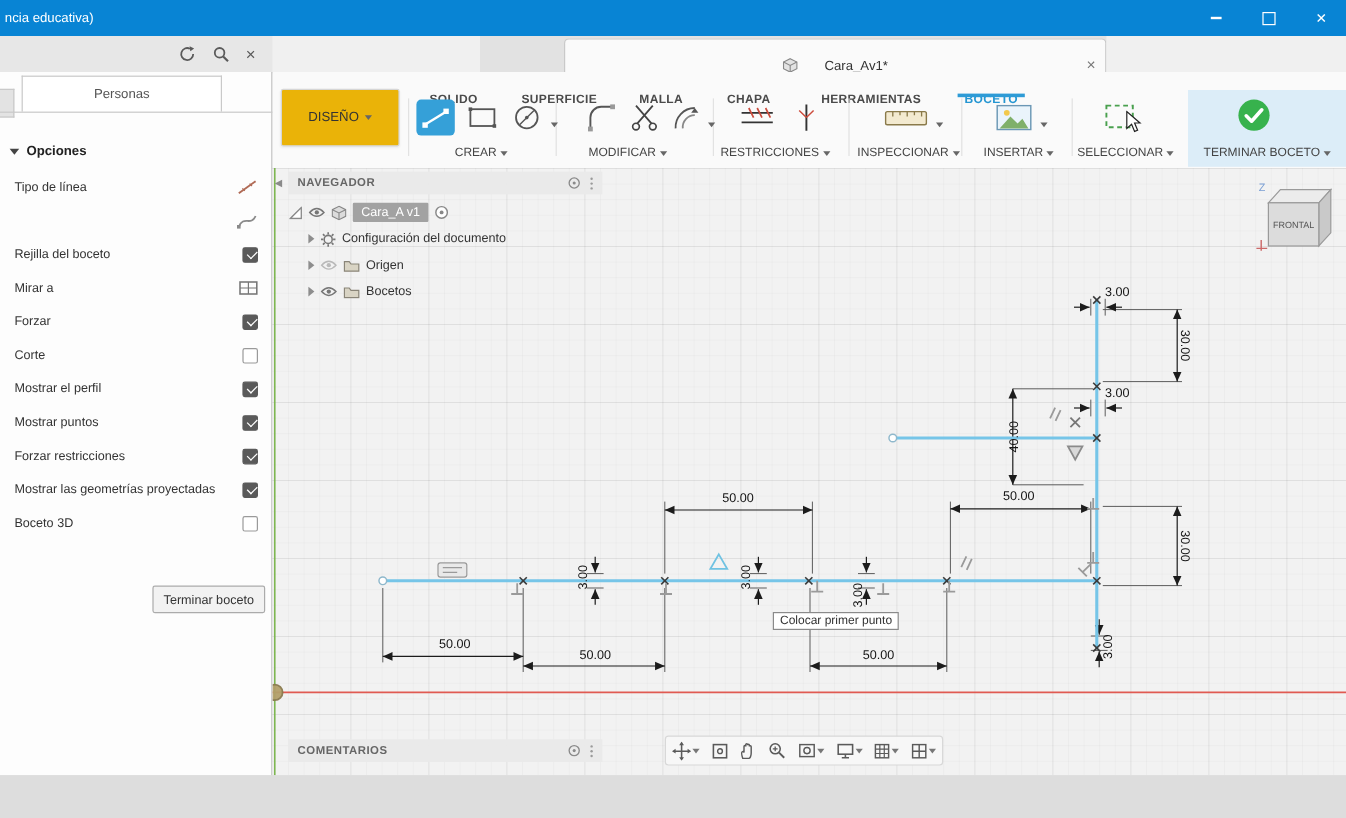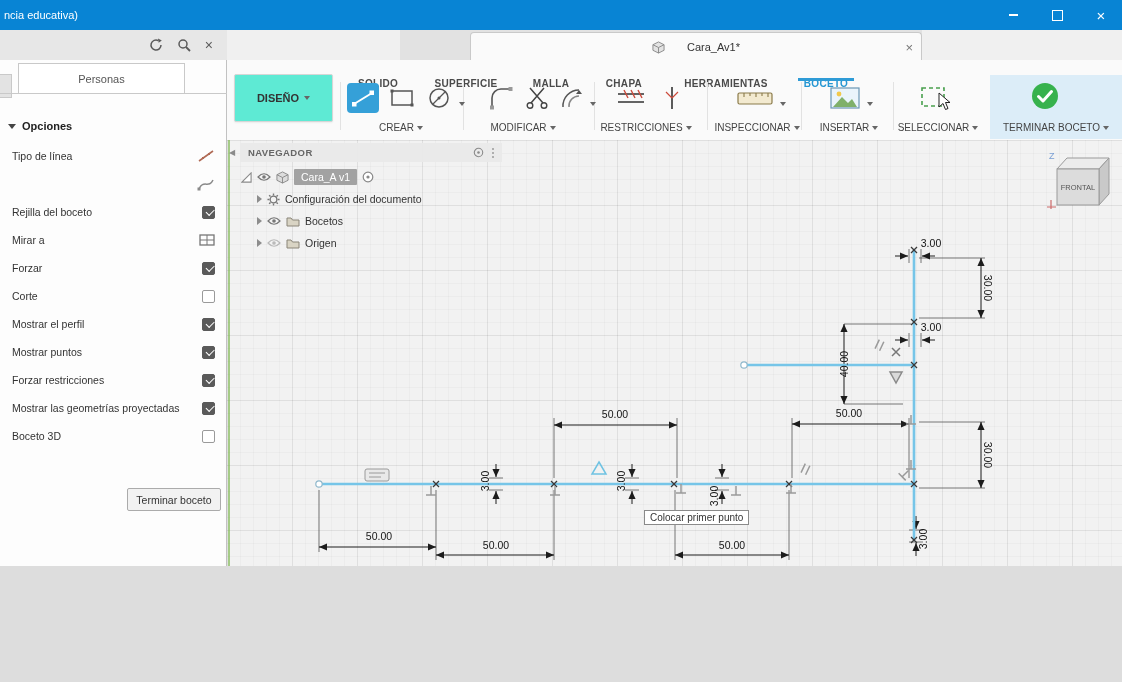--- a/index.html
+++ b/index.html
@@ -1,42 +1,42 @@
 <!DOCTYPE html>
 <html><head>
 <meta charset="utf-8">
 <style>
   html,body{margin:0;padding:0;background:#ddd}
-  .app{position:relative;width:1122px;height:566px;background:#fff;overflow:hidden;
+  .app{position:relative;width:1122px;height:646px;background:#fff;overflow:hidden;
        font-family:"Liberation Sans",sans-serif;font-size:11px;color:#333;-webkit-font-smoothing:antialiased}
   .a{position:absolute}
   
   .titlebar{position:absolute;left:0;top:0;width:1122px;height:30px;background:#0884d4;color:#fff;display:flex;align-items:center}
   .titlebar .title{margin-left:4px;font-size:11px}
   .wbtn{position:absolute;top:0;width:34px;height:30px;display:flex;align-items:center;justify-content:center;color:#fff;cursor:default}
   .minbar{width:9px;height:1.5px;background:#fff}
   .maxbox{width:9px;height:9px;border:1.5px solid #fff}
   
   .quickbar{position:absolute;left:0;top:30px;width:1122px;height:30px;background:#f0f0f0;border-bottom:1px solid #d2d2d2}
   .qb-left{position:absolute;left:0;top:0;width:227px;height:30px;background:#e7e7e7;display:flex;align-items:center;justify-content:flex-end;gap:14px;padding-right:14px;box-sizing:border-box}
   .tabstrip{position:absolute;left:400px;top:0;width:522px;height:30px;background:#e2e2e2}
-  .doctab{position:absolute;left:70px;top:2px;width:450px;height:28px;background:#fafafa;border:1px solid #c9c9c9;border-bottom:none;border-radius:4px 4px 0 0;display:flex;align-items:center;justify-content:center;gap:22px;font-size:11px;color:#333}
+  .doctab{position:absolute;left:70px;top:2px;width:450px;height:28px;background:#fafafa;border:1px solid #c9c9c9;border-bottom:none;border-radius:4px 4px 0 0;display:flex;align-items:flex-end;justify-content:center;gap:22px;font-size:11px;color:#333}
   .doctab .closex{position:absolute;right:8px;color:#777;font-size:13px}
   .plusbtn{position:absolute;left:926px;top:34px;width:22px;height:22px;background:#555;color:#eee;display:flex;align-items:center;justify-content:center;font-size:15px;border-radius:2px}
   .rico{position:absolute;top:36px;width:20px;height:20px;display:flex;align-items:center;justify-content:center}
   .avatar{position:absolute;left:1086px;top:34px;width:22px;height:22px;border-radius:50%;background:#fff;border:1.5px solid #666;color:#444;display:flex;align-items:center;justify-content:center;font-size:9px;font-weight:bold}
   
   .ribbon{position:absolute;left:227px;top:60px;width:895px;height:80px;background:#fafafa;border-bottom:1px solid #cfcfcf}
   .rtab{position:absolute;top:15px;height:17px;line-height:17px;text-align:center;font-size:10px;font-weight:bold;color:#4a4a4a;letter-spacing:.3px}
   .rtab.active{color:#2596d2}
   .tabline{position:absolute;height:3px;background:#2e9bd6}
   .glabel{position:absolute;top:61px;height:13px;display:flex;align-items:center;justify-content:center;font-size:10px;color:#444;gap:3px}
   .gdiv{position:absolute;top:22px;width:1px;height:48px;background:#e2e2e2}
   .crt{display:inline-block;width:0;height:0;border-left:3.5px solid transparent;border-right:3.5px solid transparent;border-top:4px solid #666}
-  .designbtn{position:absolute;left:7px;top:14px;width:97px;height:46px;background:#5eead4;border:1px solid #d6d6d6;border-radius:2px;display:flex;align-items:center;justify-content:center;gap:5px;font-size:11px;font-weight:bold;color:#333;box-shadow:0 1px 2px rgba(0,0,0,.06)}
+  .designbtn{position:absolute;left:7px;top:14px;width:97px;height:46px;background:#eab308;border:1px solid #d6d6d6;border-radius:2px;display:flex;align-items:center;justify-content:center;gap:5px;font-size:11px;font-weight:normal;color:#333;box-shadow:0 1px 2px rgba(0,0,0,.06)}
   .tool{position:absolute;display:flex;align-items:center;justify-content:center}
   .linetool{background:#35a0d8;border-radius:4px}
   .finisharea{position:absolute;left:763px;top:15px;width:132px;height:64px;background:#dcedf8}
   
   .palette{position:absolute;left:0;top:60px;width:227px;height:622px;background:#fdfdfd;border-right:1px solid #c2c2c2;box-sizing:border-box}
   .personastab{position:absolute;left:18px;top:3px;width:167px;height:30px;background:#fff;border:1px solid #c9c9c9;border-bottom:none;display:flex;align-items:center;justify-content:center;color:#555;box-sizing:border-box}
   .pal-sep{position:absolute;left:0;top:33px;width:227px;height:1px;background:#c9c9c9}
   .palhead{position:absolute;left:0;top:34px;width:227px;height:21px;background:#ededed;border-bottom:1px solid #dcdcdc;display:flex;align-items:center;gap:8px;padding-left:8px;box-sizing:border-box;font-size:9.5px;font-weight:bold;color:#555;letter-spacing:.5px}
   .optionshdr{position:absolute;left:8px;top:60px;display:flex;align-items:center;gap:6px;font-size:11px;font-weight:bold;color:#222}
   .tri-d{width:0;height:0;border-left:4px solid transparent;border-right:4px solid transparent;border-top:5px solid #444}
@@ -613,47 +613,47 @@
               <circle cx="7" cy="7" r="3.6" fill="none" stroke="#777" stroke-width="1.4"></circle>
               <g stroke="#777" stroke-width="1.5">
                 <path d="M7,0.5 V2.6 M7,11.4 V13.5 M0.5,7 H2.6 M11.4,7 H13.5 M2.3,2.3 L3.8,3.8 M10.2,10.2 L11.7,11.7 M11.7,2.3 L10.2,3.8 M3.8,10.2 L2.3,11.7"></path>
               </g>
             </svg>
           </span>
         <span>Configuración del documento</span>
       </div>
       <div class="trow" style="padding-left:16px">
         <span class="exp"></span>
-        <span>
-            <svg width="14" height="10" viewBox="0 0 14 10">
-              <path d="M1,5 Q7,-1.5 13,5 Q7,11.5 1,5 Z" fill="none" stroke="#777" stroke-width="1.2"></path>
-              <circle cx="7" cy="5" r="1.8" fill="#777"></circle>
-            </svg>
-          </span>
-        <span>
-            <svg width="14" height="11" viewBox="0 0 14 11">
-              <path d="M1,2 h4 l1.5,2 H13 V10 H1 Z" fill="#d9d4c4" stroke="#8a8578" stroke-width="1"></path>
-            </svg>
-          </span>
-        <span>Bocetos</span>
-      </div>
-      <div class="trow" style="padding-left:16px">
-        <span class="exp"></span>
         <span style="opacity:.45">
             <svg width="14" height="10" viewBox="0 0 14 10">
               <path d="M1,5 Q7,-1.5 13,5 Q7,11.5 1,5 Z" fill="none" stroke="#777" stroke-width="1.2"></path>
               <circle cx="7" cy="5" r="1.8" fill="#777"></circle>
             </svg>
           </span>
         <span>
             <svg width="14" height="11" viewBox="0 0 14 11">
               <path d="M1,2 h4 l1.5,2 H13 V10 H1 Z" fill="#d9d4c4" stroke="#8a8578" stroke-width="1"></path>
             </svg>
           </span>
         <span>Origen</span>
+      </div>
+      <div class="trow" style="padding-left:16px">
+        <span class="exp"></span>
+        <span>
+            <svg width="14" height="10" viewBox="0 0 14 10">
+              <path d="M1,5 Q7,-1.5 13,5 Q7,11.5 1,5 Z" fill="none" stroke="#777" stroke-width="1.2"></path>
+              <circle cx="7" cy="5" r="1.8" fill="#777"></circle>
+            </svg>
+          </span>
+        <span>
+            <svg width="14" height="11" viewBox="0 0 14 11">
+              <path d="M1,2 h4 l1.5,2 H13 V10 H1 Z" fill="#d9d4c4" stroke="#8a8578" stroke-width="1"></path>
+            </svg>
+          </span>
+        <span>Bocetos</span>
       </div>
     </div>
 
     <div class="viewcube">
       <svg width="95" height="75" viewBox="0 0 95 75">
         <text x="22" y="14" font-size="9" fill="#7a9fd4" id="vc-z">Z</text>
         <polygon points="30,24 72,24 82,13 40,13" fill="#ececec" stroke="#9a9a9a" stroke-width="1"></polygon>
         <polygon points="72,24 82,13 82,49 72,60" fill="#c9c9c9" stroke="#9a9a9a" stroke-width="1"></polygon>
         <rect x="30" y="24" width="42" height="36" fill="#dcdcdc" stroke="#9a9a9a" stroke-width="1"></rect>
         <text x="51" y="45" font-size="7.5" fill="#555" text-anchor="middle" id="vc-face">FRONTAL</text>

